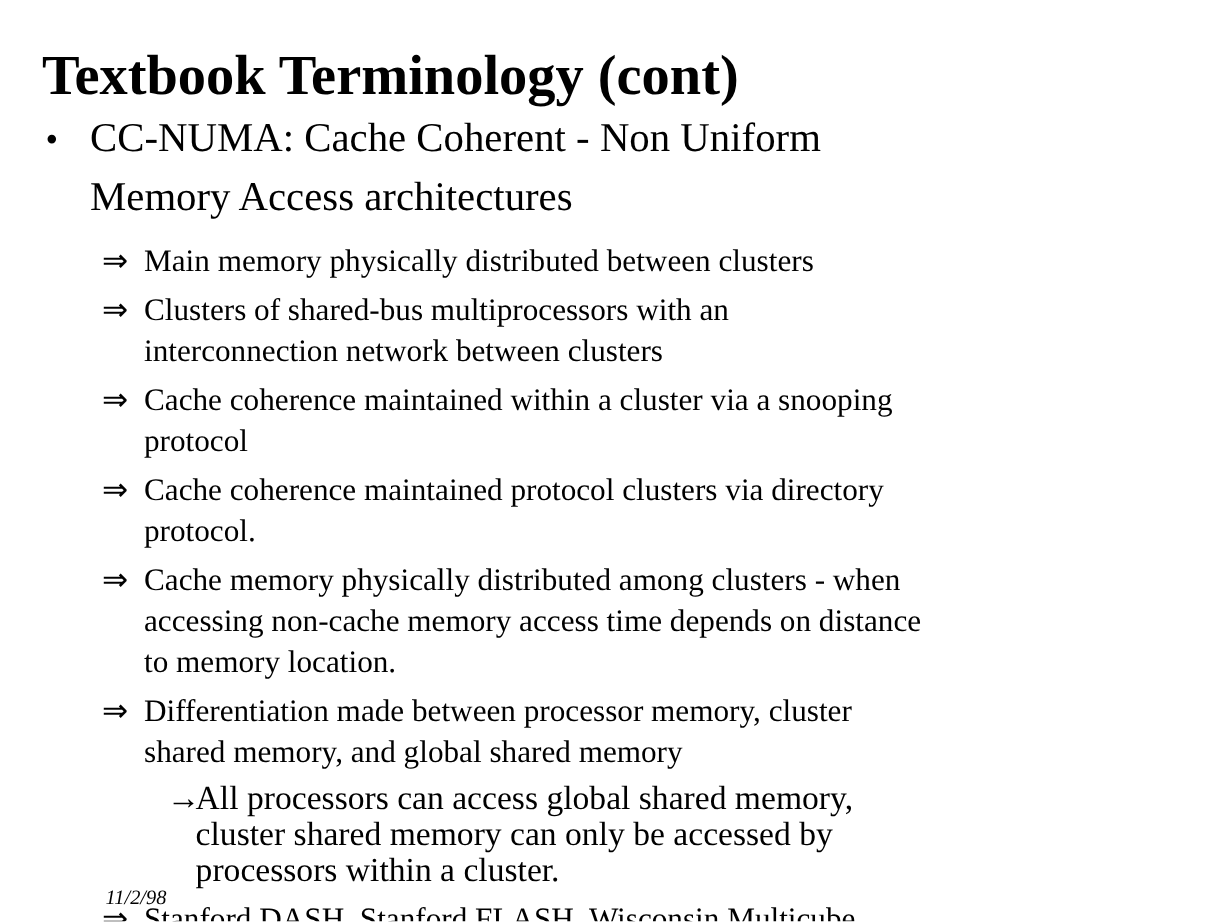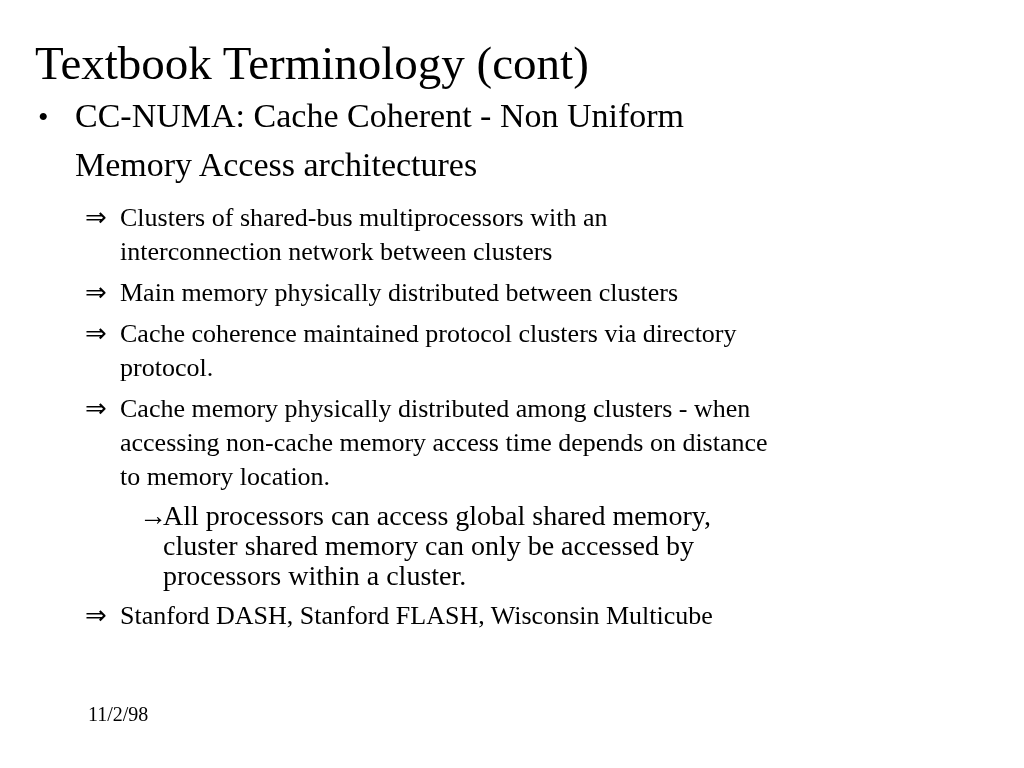--- a/index.html
+++ b/index.html
@@ -16,20 +16,21 @@
     font-family: "Liberation Serif", "DejaVu Serif", serif;
     overflow: hidden;
   }
   .slide-title {
     position: absolute;
     left: 35px;
     top: 38px;
     font-size: 47px;
     line-height: 50px;
     white-space: nowrap;
+    font-weight: bold;
   }
   .body-block {
     position: absolute;
     left: 0;
     top: 92px;
     width: 832px;
   }
   
   .l0 {
     margin: 0 84px 12px 38px;
@@ -68,55 +69,62 @@
   }
   .l2 .marker {
     display: inline-block;
     width: 24px;
     text-indent: 0;
     font-family: "Liberation Serif", "DejaVu Sans", serif;
   }
   .footer-date {
     position: absolute;
     left: 88px;
-    top: 703px;
-    font-size: 20px;
+    top: 737px;
+    font-size: 17px;
     line-height: 22px;
+    font-style: italic;
   }
 </style>
 </head>
 <body>
 
 <div class="slide">
 
   <div class="slide-title">Textbook Terminology (cont)</div>
 
   <div class="body-block">
 
     <div class="l0">
       <span class="marker">•</span><span>CC-NUMA: Cache Coherent - Non Uniform Memory Access architectures</span>
     </div>
 
     <div class="l1">
+      <span class="marker">⇒</span><span>Main memory physically distributed between clusters</span>
+    </div>
+
+    <div class="l1">
       <span class="marker">⇒</span><span>Clusters of shared-bus multiprocessors with an interconnection network between clusters</span>
     </div>
 
     <div class="l1">
-      <span class="marker">⇒</span><span>Main memory physically distributed between clusters</span>
+      <span class="marker">⇒</span><span>Cache coherence maintained within a cluster via a snooping protocol</span>
     </div>
-
 
     <div class="l1">
       <span class="marker">⇒</span><span>Cache coherence maintained protocol clusters via directory protocol.</span>
     </div>
 
     <div class="l1">
       <span class="marker">⇒</span><span>Cache memory physically distributed among clusters - when accessing non-cache memory access time depends on distance to memory location.</span>
     </div>
 
+    <div class="l1">
+      <span class="marker">⇒</span><span>Differentiation made between processor memory, cluster shared memory, and global shared memory</span>
+    </div>
 
     <div class="l2">
       <span class="marker">→</span><span>All processors can access global shared memory, cluster shared memory can only be accessed by processors within a cluster.</span>
     </div>
 
 
     <div class="l1">
       <span class="marker">⇒</span><span>Stanford DASH, Stanford FLASH, Wisconsin Multicube</span>
     </div>
 

